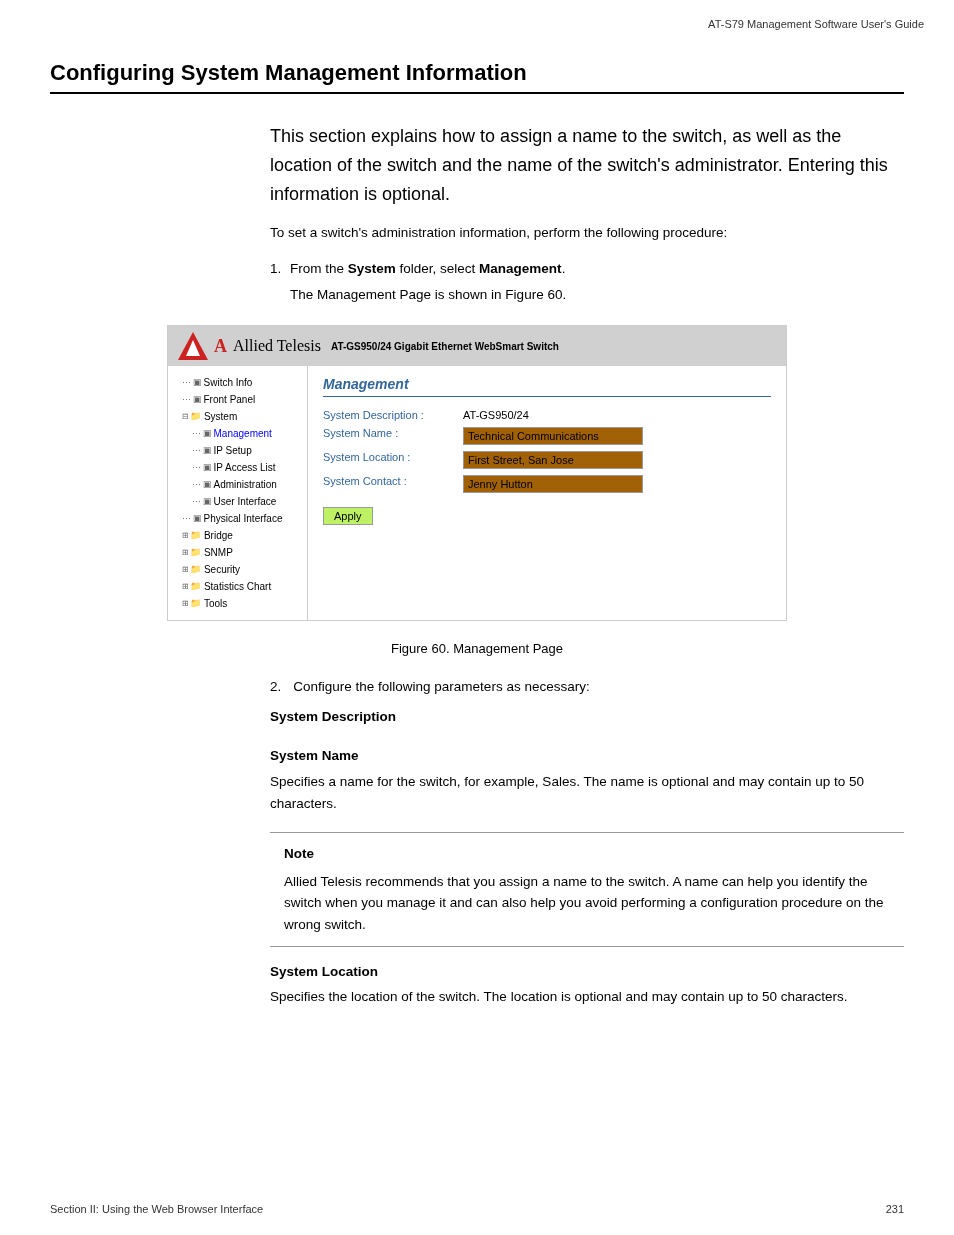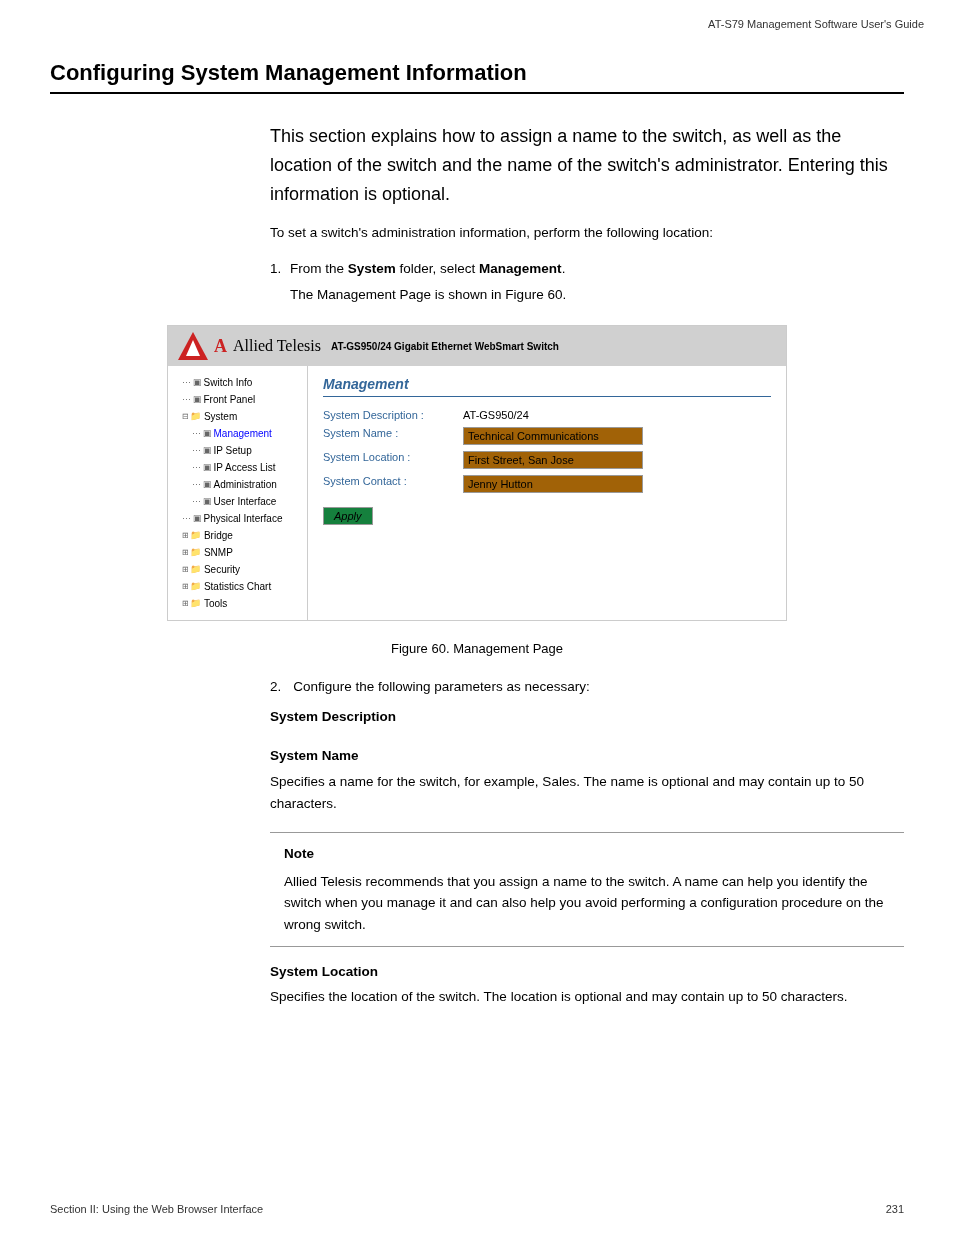--- a/index.html
+++ b/index.html
@@ -139,27 +139,26 @@
       color: #000;
     }
     .form-input {
       border: 1px solid #999;
       padding: 2px 4px;
       font-size: 11px;
       width: 180px;
       background: #a16207;
     }
     .apply-btn {
-      background: #15803d;
+      background: #bef264;
       border: 1px solid #999;
       padding: 2px 10px;
       font-size: 11px;
       cursor: pointer;
       margin-top: 6px;
-      font-style: italic;
     }
     .figure-caption {
       text-align: center;
       font-size: 13px;
       color: #000;
       margin: 10px 0 20px 0;
     }
     
     .step2-content {
       margin-left: 220px;
@@ -218,21 +217,21 @@
 
 <div class="page-content">
 
   <h1 class="page-title">Configuring System Management Information</h1>
 
   <div class="intro-section">
     <p class="intro-text">
       <span>This section explains how to assign a name to the switch, as well as the location of the switch and the name of the switch's administrator. Entering this information is optional.</span>
     </p>
     <p class="procedure-text">
-      <span>To set a switch's administration information, perform the following location:</span>
+      <span>To set a switch's administration information, perform the following procedure:</span>
     </p>
     <ol class="step-list">
       <li class="step-item">
         <span class="step-number">1.</span>
         <span>From the <strong>System</strong> folder, select <strong>Management</strong>.</span>
         <span class="sub-text">The Management Page is shown in Figure 60.</span>
       </li>
     </ol>
   </div>
 

